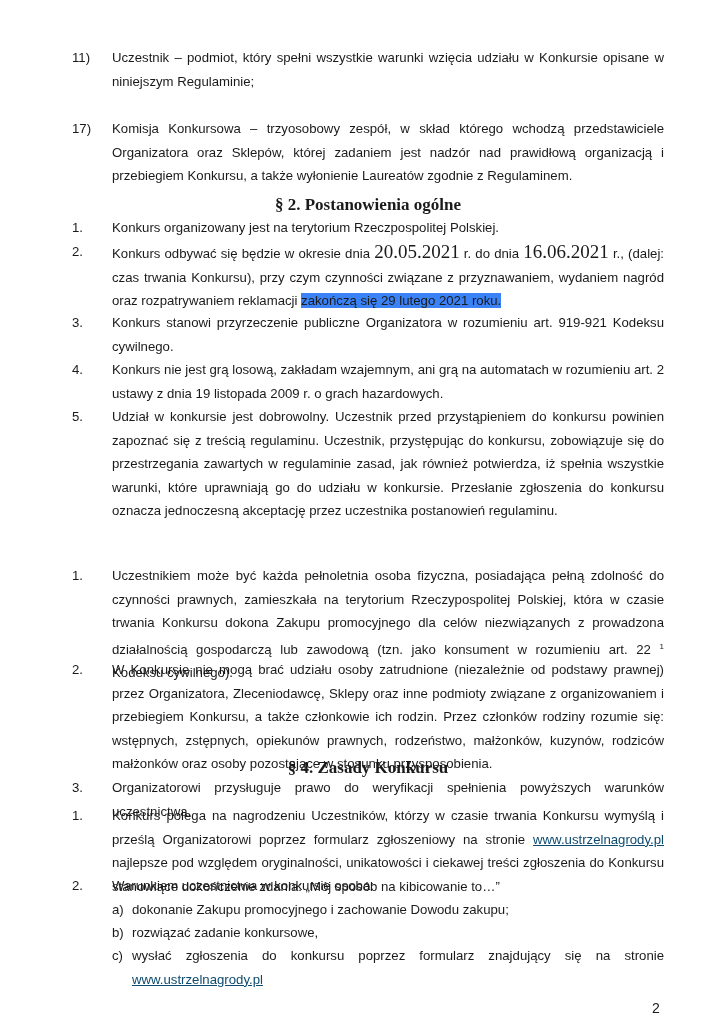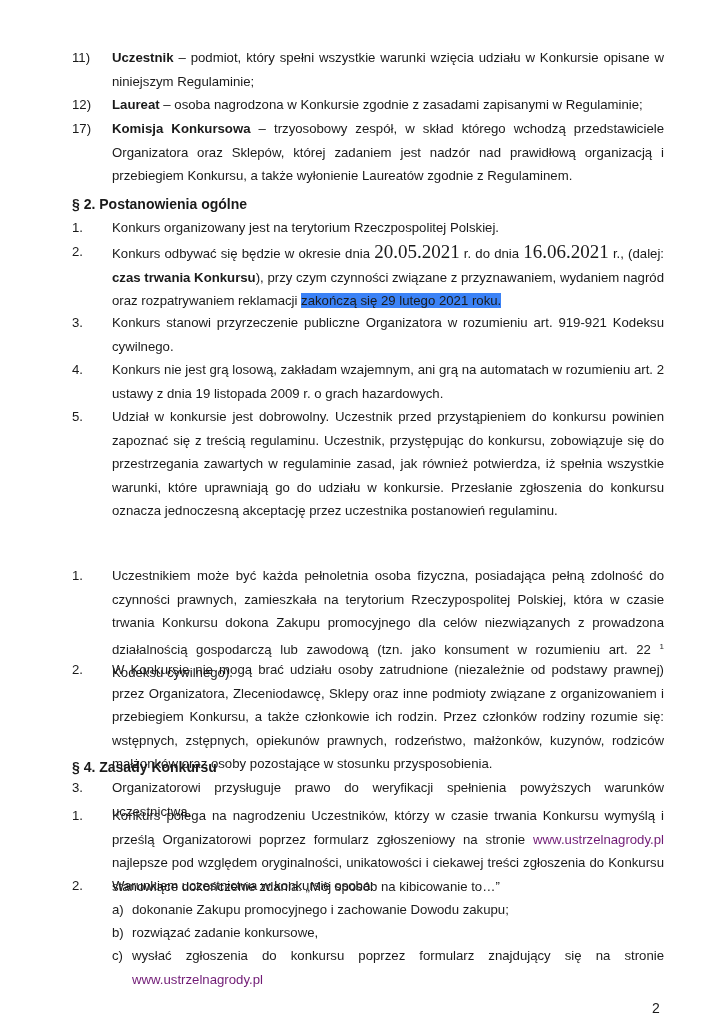--- a/index.html
+++ b/index.html
@@ -3,44 +3,40 @@
 <meta charset="utf-8">
 <style>
   html, body { margin: 0; padding: 0; background: #ffffff; }
   body { width: 712px; height: 1033px; position: relative; overflow: hidden;
          font-family: "Liberation Sans", sans-serif; color: #1a1a1a; }
   .page { position: absolute; left: 12px; top: 0; width: 712px; height: 1016px; }
   .item { position: absolute; left: 60px; width: 592px; font-size: 13.2px; line-height: 23.5px; }
   .num { position: absolute; left: 0; top: 0; }
   .txt { margin-left: 40px; text-align: justify; }
   .txt.last-just { text-align-last: justify; }
-  .heading { position: absolute; left: 60px; width: 592px; 
-             font-weight: bold; font-size: 14px; line-height: 23.5px; }
-  b { font-weight: bold; }
+  .heading { position: absolute; left: 60px; width: 592px; text-align: center;
+             font-weight: bold; font-size: 17px; line-height: 23.5px; font-family: Liberation Serif, serif; }
+  b { font-weight: normal; }
   .serif-num { font-family: Liberation Serif, serif; font-size: 19px; }
   .hl { background: #3b82f6; }
-  .link { color: #701a75; }
+  .link { color: #0c4a6e; text-decoration: underline; }
   .sub { position: absolute; left: 100px; width: 552px; font-size: 13.2px; line-height: 23.5px; }
   .sub .num { left: 0; }
   .sub .txt { margin-left: 20px; }
   .pagenum { position: absolute; left: 640px; top: 1000px; font-size: 14px; }
   sup { font-size: 8px; vertical-align: super; }
 </style>
 </head>
 <body>
 
 <div class="page">
 
   <div class="item" style="top:46px;">
     <span class="num">11)</span>
     <div class="txt"><b>Uczestnik</b><span> – podmiot, który spełni wszystkie warunki wzięcia udziału w Konkursie opisane w niniejszym Regulaminie;</span></div>
-  </div>
-  <div class="item" style="top:93px;">
-    <span class="num">12)</span>
-    <div class="txt"><b>Laureat</b><span> – osoba nagrodzona w Konkursie zgodnie z zasadami zapisanymi w Regulaminie;</span></div>
   </div>
   <div class="item" style="top:117px;">
     <span class="num">17)</span>
     <div class="txt"><b>Komisja Konkursowa</b><span> – trzyosobowy zespół, w skład którego wchodzą przedstawiciele Organizatora oraz Sklepów, której zadaniem jest nadzór nad prawidłową organizacją i przebiegiem Konkursu, a także wyłonienie Laureatów zgodnie z Regulaminem.</span></div>
   </div>
 
   <div class="heading" style="top:193px;">§ 2. Postanowienia ogólne</div>
 
   <div class="item" style="top:216px;">
     <span class="num">1.</span>

